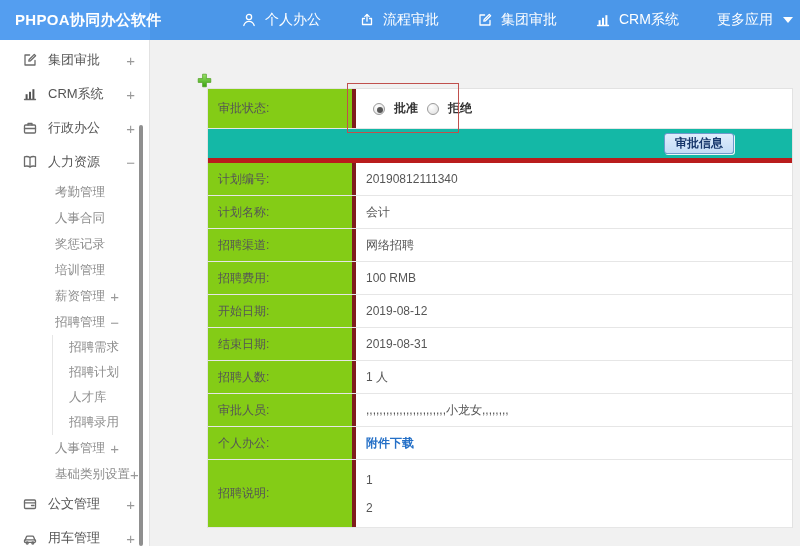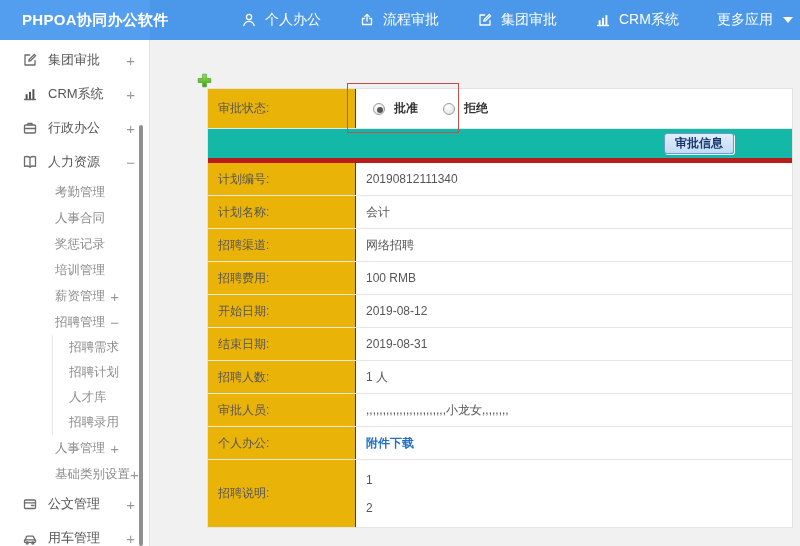--- a/index.html
+++ b/index.html
@@ -10,21 +10,21 @@
     font-family:"Liberation Sans","DejaVu Sans",sans-serif;
   }
 
   
   .topbar {
     position:absolute; top:0; left:0; width:800px; height:40px;
     background:#4b97e9; display:flex; align-items:center; color:#fff;
   }
   .logo {
     width:150px; height:40px; background:#549ef0; flex:0 0 150px;
-    display:flex; align-items:center; padding-left:22px;
+    display:flex; align-items:center; padding-left:15px;
     font-size:15px; font-weight:bold; letter-spacing:.3px; white-space:nowrap;
   }
   .hamburger { margin-left:52px; width:20px; cursor:pointer; }
   .hamburger span { display:block; height:2px; background:#fff; margin:4px 0; border-radius:1px; }
   .nav { display:flex; align-items:center; margin-left:20px; }
   .nav-item {
     display:flex; align-items:center; gap:8px; padding:8px 19px;
     font-size:14px; cursor:pointer; white-space:nowrap; height:40px;
   }
   .caret {
@@ -70,41 +70,41 @@
   }
   .page-title .txt { font-size:14px; font-weight:bold; color:#3c3c3c; letter-spacing:1px;margin-top:37px; }
 
   .detail-table {
     position:absolute; left:207px; top:88px; width:586px;
     background:#fff; border:1px solid #e2e2e2; border-bottom:none;
     font-size:12px; color:#555;
   }
   .t-row { display:flex; border-bottom:1px solid #e6e6e6; min-height:33px; }
   .t-label {
-    flex:0 0 148px; background:#eab308; border-right:1px solid #7f1d1d;
+    flex:0 0 148px; background:#84cc16; border-right:4px solid #7f1d1d;
     display:flex; align-items:center; padding-left:10px; color:#555;
   }
   .t-value { flex:1; display:flex; align-items:center; padding-left:10px; color:#555; }
   .row-status { height:40px; }
   .row-btn { height:34px; display:flex; align-items:center; justify-content:flex-end;
              padding-right:58px; background:#14b8a6; border-bottom:5px solid #b91c1c; }
   .row-desc { height:68px; }
   .row-desc .t-value { flex-direction:column; align-items:flex-start; justify-content:center; line-height:28px; }
 
   .radio-group { display:flex; align-items:center; gap:9px; padding-left:7px; }
   .radio {
     width:12px; height:12px; border-radius:50%; border:1px solid #9a9a9a;
     background:radial-gradient(circle at 35% 30%, #ffffff, #dcdcdc);
     position:relative; display:inline-block; cursor:pointer; flex:0 0 12px;
   }
   .radio.checked::after {
     content:""; position:absolute; left:3px; top:3px; width:6px; height:6px;
     border-radius:50%; background:#555;
   }
-  .radio-lbl { font-weight:bold; color:#333; margin-right:16px; cursor:pointer; }
+  .radio-lbl { font-weight:bold; color:#333; margin-right:0; cursor:pointer; }
 
   .approve-btn {
     height:21px; padding:0 10px; font-size:12px; font-weight:bold; color:#16366b;
     background:linear-gradient(#e0edfc,#c3dcf6);
     border:1px solid #6e99cc; border-radius:3px; cursor:pointer;
     box-shadow:1px 1px 0 rgba(255,255,255,.9);
     font-family:inherit;
   }
 
   .link { color:#2570c7; font-weight:bold; text-decoration:none; cursor:pointer; }

